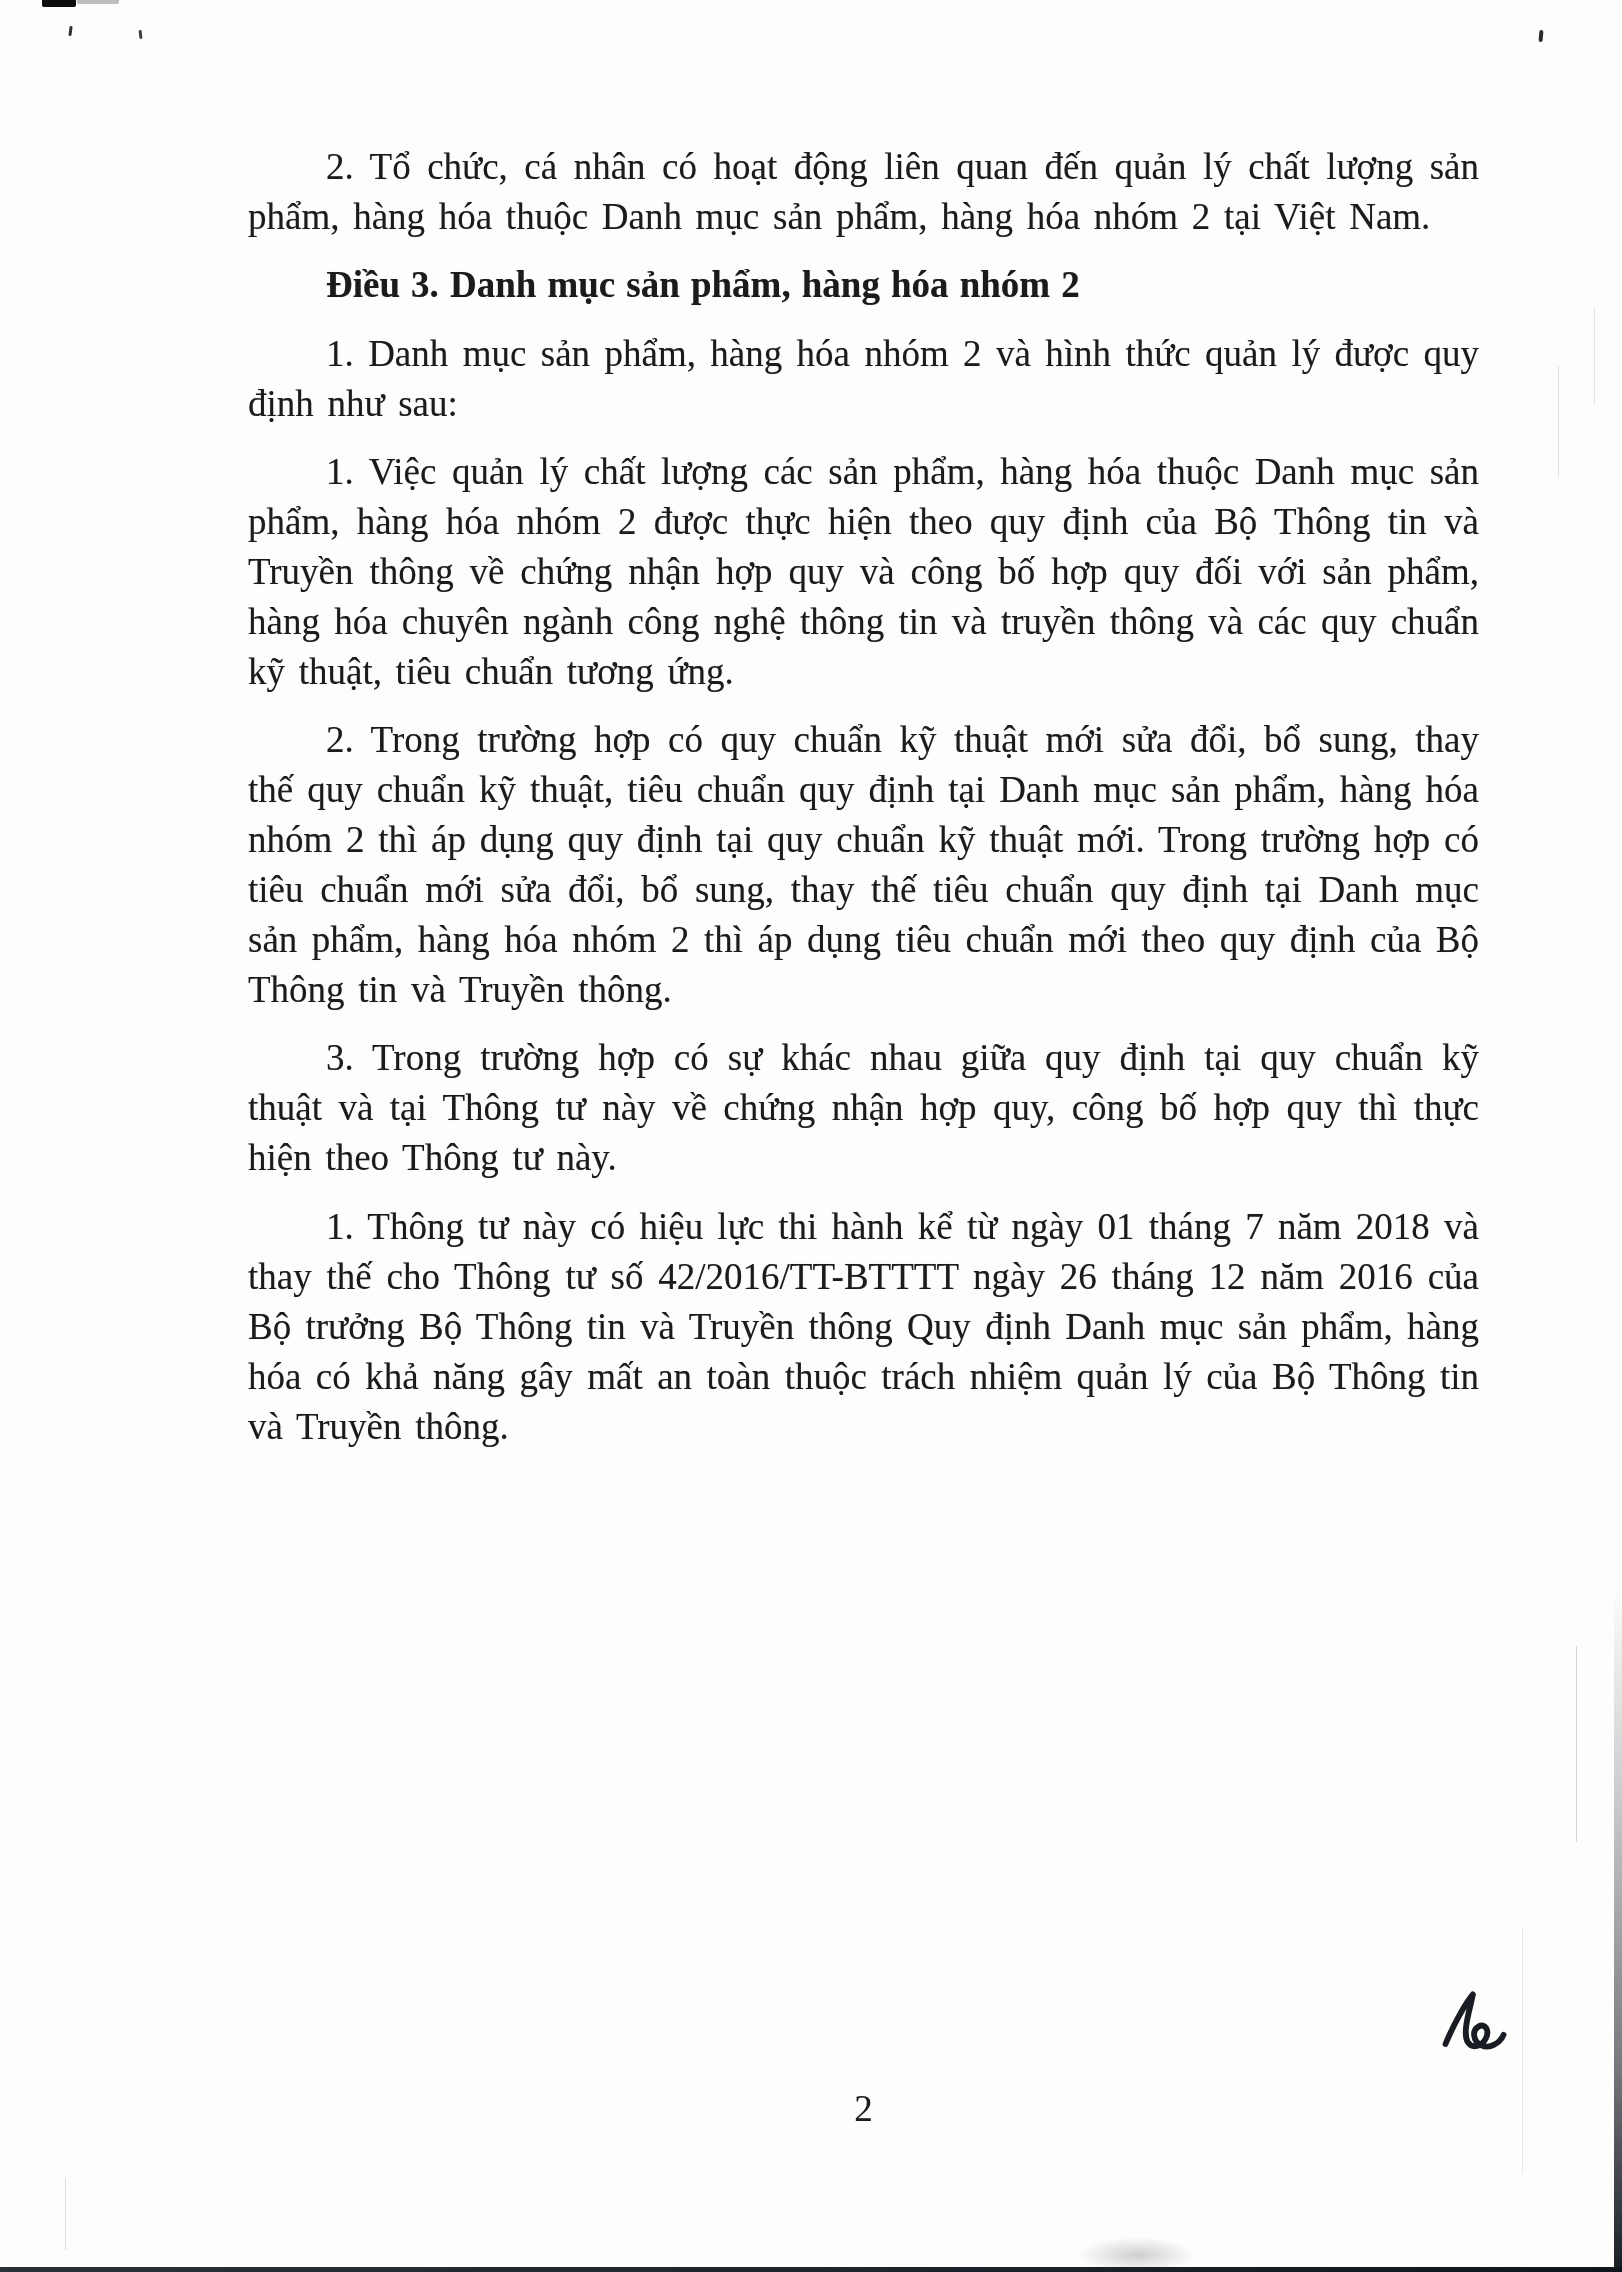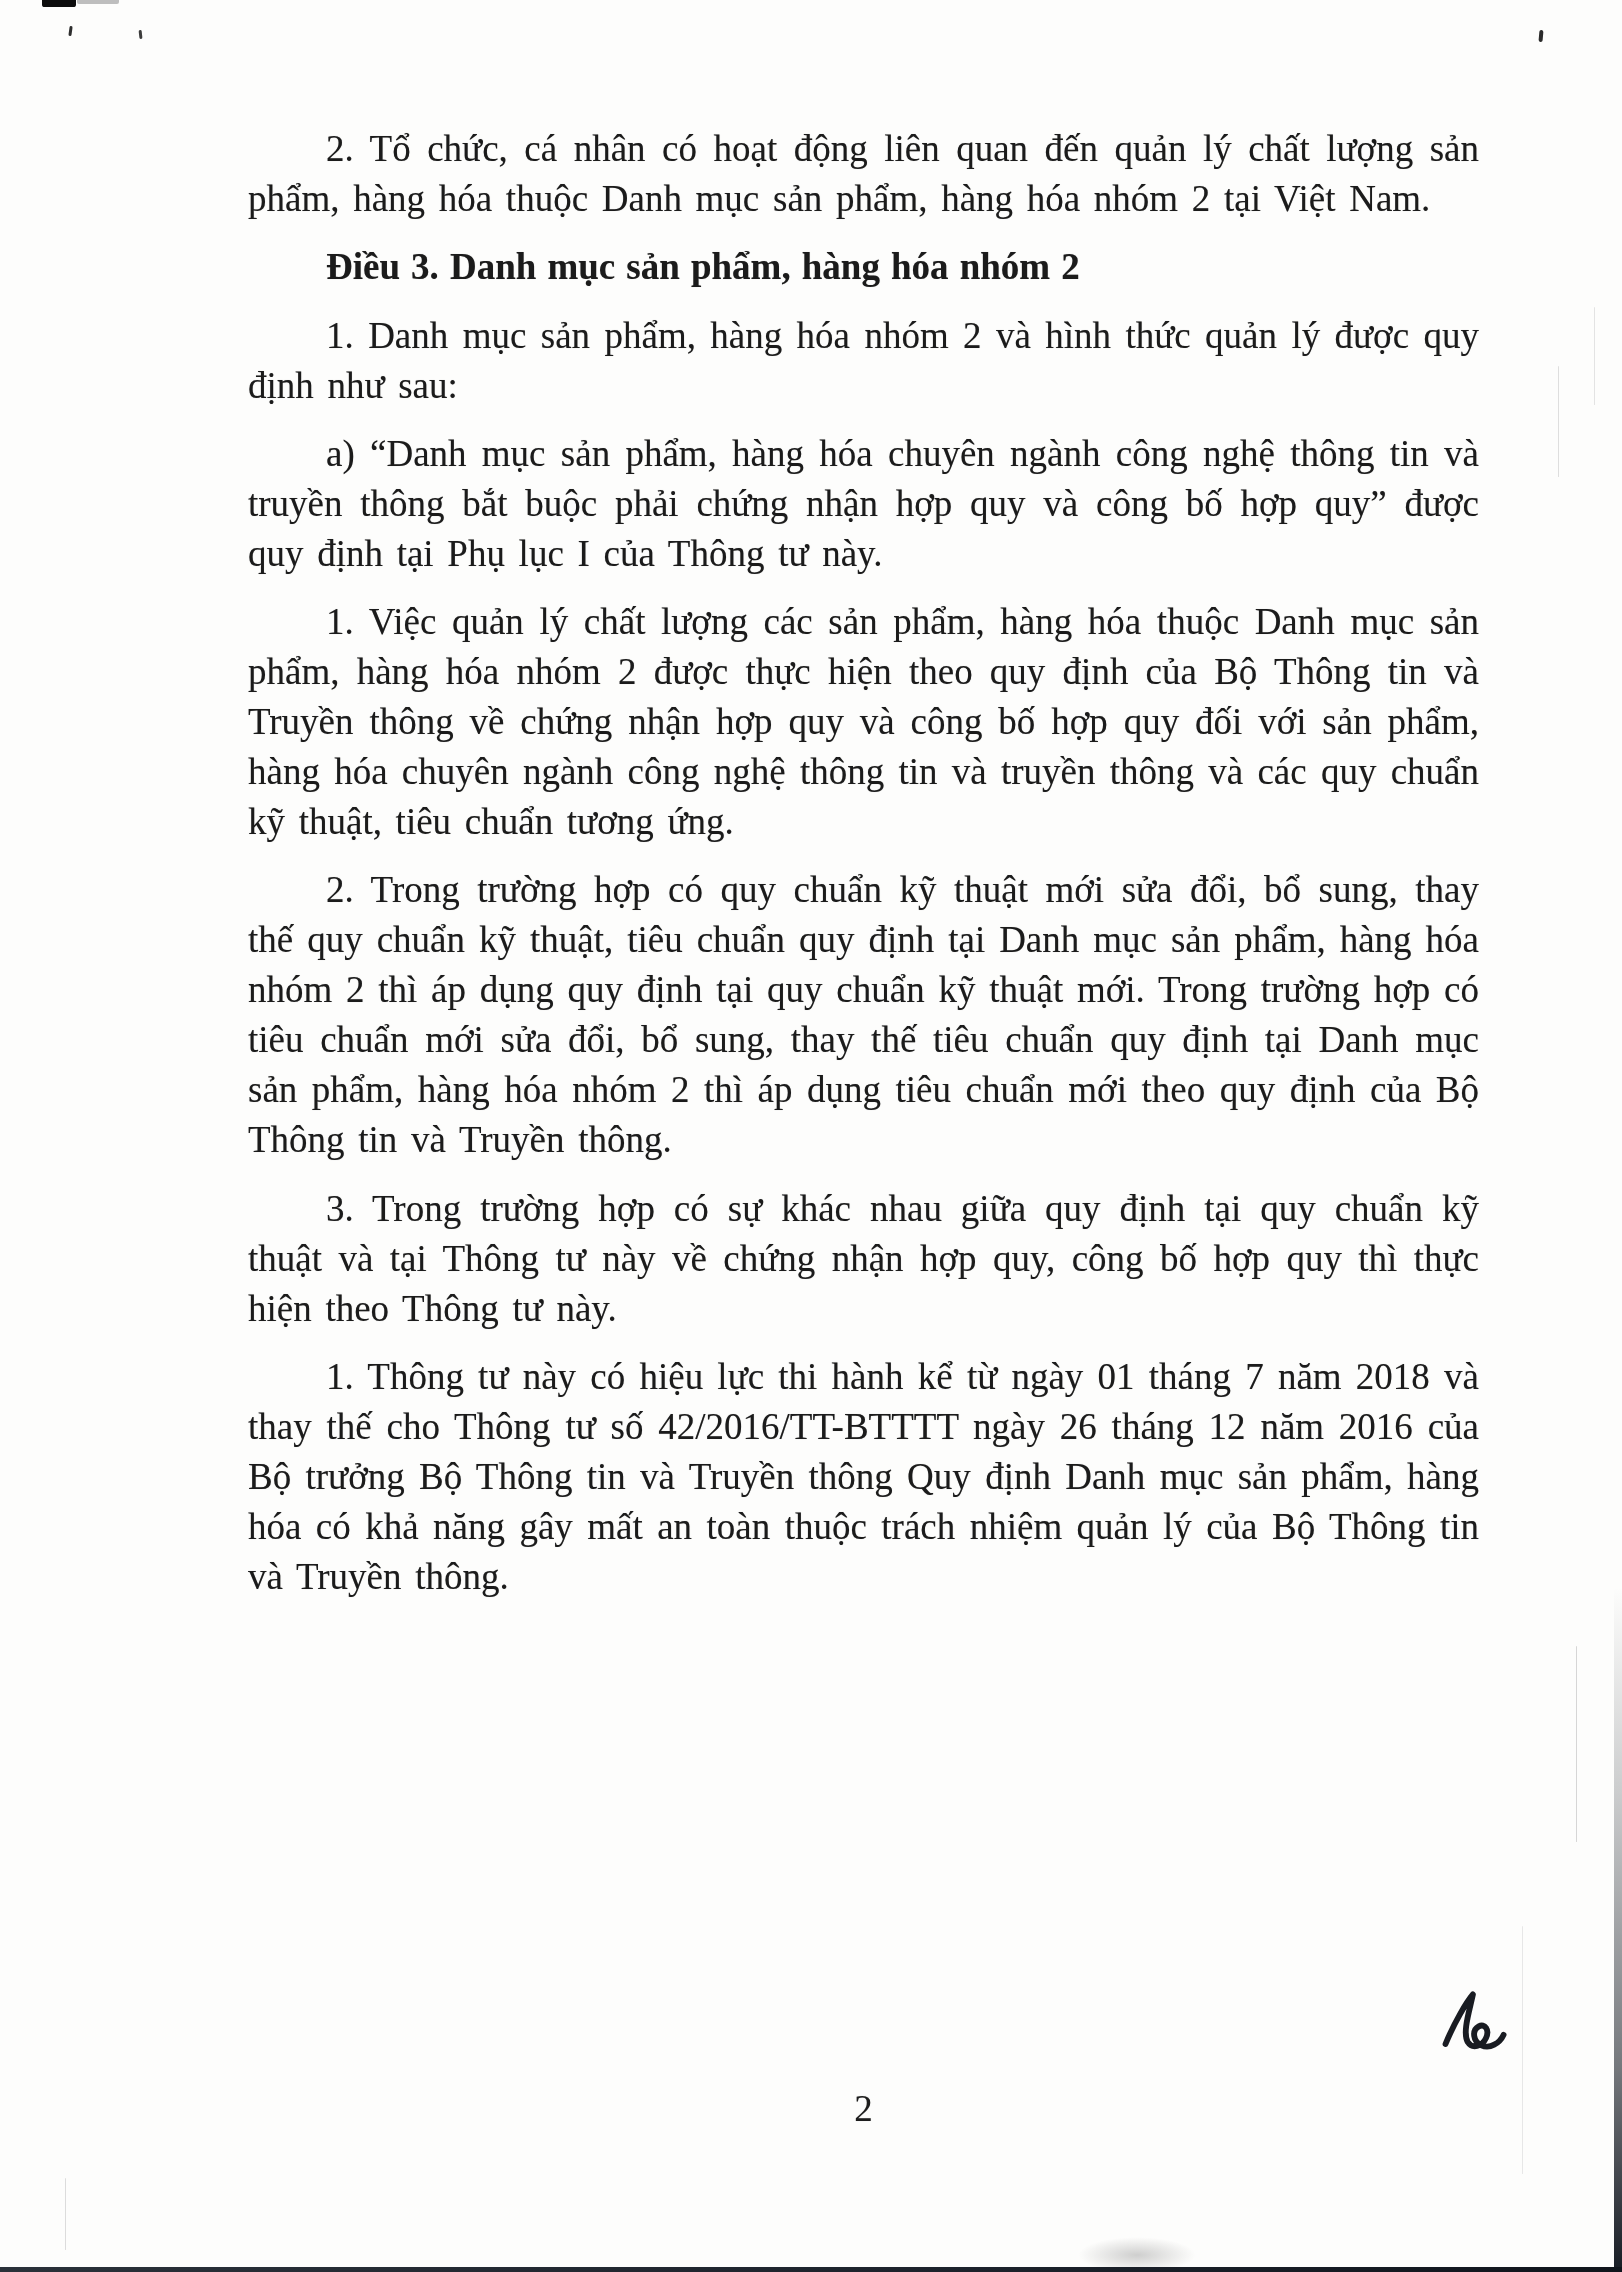--- a/index.html
+++ b/index.html
@@ -10,21 +10,21 @@
   }
   .page {
     position: relative;
     width: 1622px; height: 2273px;
     background: #fdfdfc;
     overflow: hidden;
   }
   
   .text-column {
     position: absolute;
-    left: 248px; top: 124px;
+    left: 248px; top: 142px;
     width: 1231px;
     color: #1b1b1b;
     font-size: 37px;
     line-height: 50px;
     text-shadow: 0 0 0.7px rgba(27,27,27,0.38);
   }
   .text-column p {
     margin: 0 0 18.3px 0;
     text-align: justify;
     text-indent: 78px;
@@ -96,21 +96,20 @@
   <div class="artifact scratch scratch-4"></div>
   <div class="artifact scratch scratch-5"></div>
   <div class="artifact smudge-bottom"></div>
   <div class="artifact edge-right"></div>
   <div class="artifact edge-bottom"></div>
 
   <main class="text-column">
     <p class="body">2. Tổ chức, cá nhân có hoạt động liên quan đến quản lý chất lượng sản phẩm, hàng hóa thuộc Danh mục sản phẩm, hàng hóa nhóm 2 tại Việt Nam.</p>
     <p class="heading">Điều 3. Danh mục sản phẩm, hàng hóa nhóm 2</p>
     <p class="body">1. Danh mục sản phẩm, hàng hóa nhóm 2 và hình thức quản lý được quy định như sau:</p>
-    <p class="body">a) “Danh mục sản phẩm, hàng hóa chuyên ngành công nghệ thông tin và truyền thông bắt buộc phải chứng nhận hợp quy và công bố hợp quy” được quy định tại Phụ lục I của Thông tư này.</p>
     <p class="body">1. Việc quản lý chất lượng các sản phẩm, hàng hóa thuộc Danh mục sản phẩm, hàng hóa nhóm 2 được thực hiện theo quy định của Bộ Thông tin và Truyền thông về chứng nhận hợp quy và công bố hợp quy đối với sản phẩm, hàng hóa chuyên ngành công nghệ thông tin và truyền thông và các quy chuẩn kỹ thuật, tiêu chuẩn tương ứng.</p>
     <p class="body">2. Trong trường hợp có quy chuẩn kỹ thuật mới sửa đổi, bổ sung, thay thế quy chuẩn kỹ thuật, tiêu chuẩn quy định tại Danh mục sản phẩm, hàng hóa nhóm 2 thì áp dụng quy định tại quy chuẩn kỹ thuật mới. Trong trường hợp có tiêu chuẩn mới sửa đổi, bổ sung, thay thế tiêu chuẩn quy định tại Danh mục sản phẩm, hàng hóa nhóm 2 thì áp dụng tiêu chuẩn mới theo quy định của Bộ Thông tin và Truyền thông.</p>
     <p class="body">3. Trong trường hợp có sự khác nhau giữa quy định tại quy chuẩn kỹ thuật và tại Thông tư này về chứng nhận hợp quy, công bố hợp quy thì thực hiện theo Thông tư này.</p>
     <p class="body">1. Thông tư này có hiệu lực thi hành kể từ ngày 01 tháng 7 năm 2018 và thay thế cho Thông tư số 42/2016/TT-BTTTT ngày 26 tháng 12 năm 2016 của Bộ trưởng Bộ Thông tin và Truyền thông Quy định Danh mục sản phẩm, hàng hóa có khả năng gây mất an toàn thuộc trách nhiệm quản lý của Bộ Thông tin và Truyền thông.</p>
   </main>
 
   <svg class="initial" viewBox="0 0 150 115" width="98" height="75" aria-hidden="true">
     <path d="M 16 92 C 30 58 48 28 58 16
              C 52 44 42 74 50 89
              C 57 100 72 96 78 83

